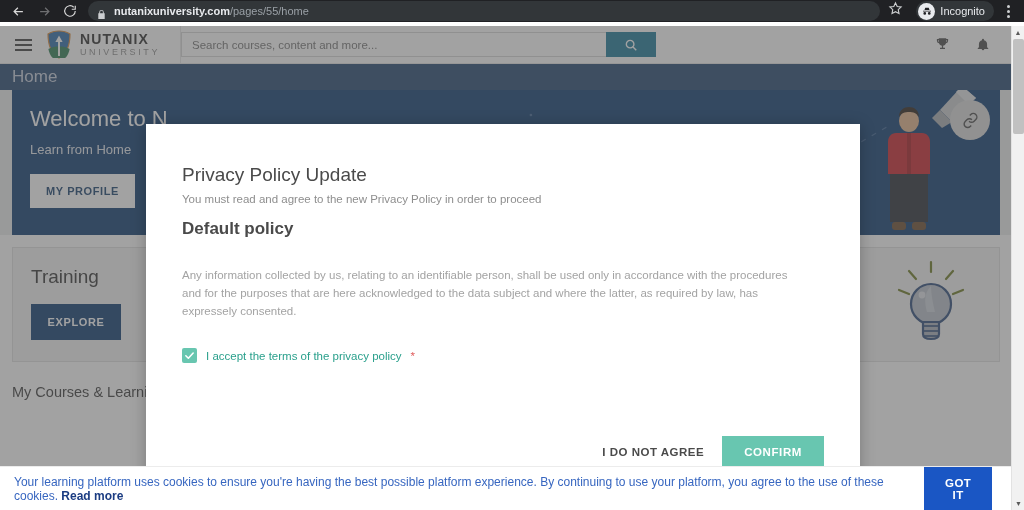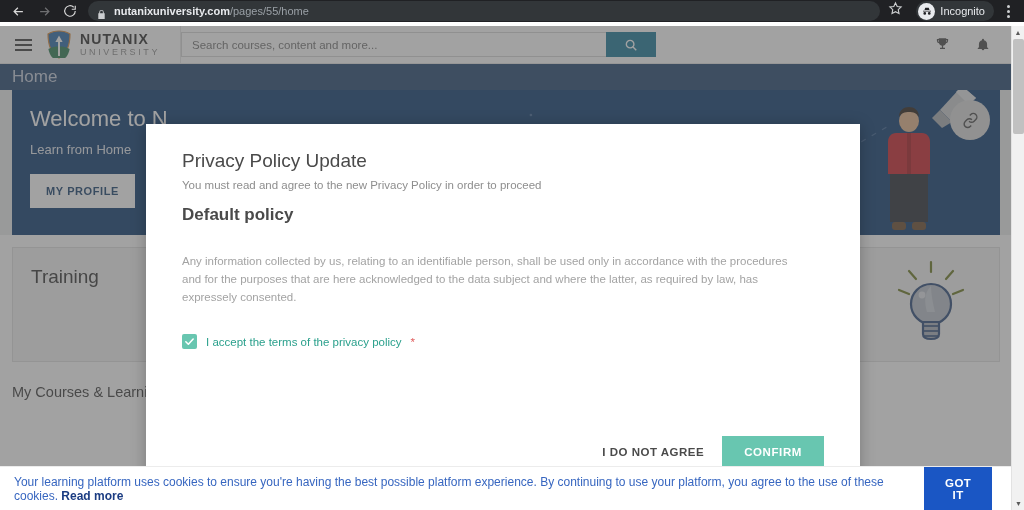--- a/index.html
+++ b/index.html
@@ -123,21 +123,21 @@
 
   
   .dim {
     position: absolute; top: 26px; left: 0; width: 1024px; height: 484px;
     background: rgba(85,85,85,.55); z-index: 20;
   }
 
   
   .modal {
     position: absolute; left: 146px; top: 124px; width: 714px; height: 368px;
-    background: #fff; z-index: 30; padding: 26px 36px 0;
+    background: #fff; z-index: 30; padding: 40px 36px 0;
     box-shadow: 0 2px 14px rgba(0,0,0,.25);
   }
   .modal-title { font-size: 19px; color: #4a4a4a; font-weight: 400; }
   .modal-subtitle { font-size: 11.5px; color: #8e8e8e; margin-top: 7px; }
   .modal-heading { font-size: 17px; color: #4a4a4a; font-weight: 700; margin-top: 14px; }
   .modal-body { font-size: 11.5px; color: #a3a3a3; line-height: 1.55; margin-top: 28px; max-width: 614px; }
   .accept-row { display: flex; align-items: center; gap: 9px; margin-top: 28px; }
   .checkbox {
     width: 15px; height: 15px; background: #68c6b0; border-radius: 2px;
     display: flex; align-items: center; justify-content: center; cursor: pointer; flex: none;
@@ -327,20 +327,21 @@
       <div class="link-fab">
         <svg width="17" height="17" viewBox="0 0 24 24" fill="none" stroke="#4a4a4a" stroke-width="2">
           <path d="M10 13a5 5 0 0 0 7.1 0l2.4-2.4a5 5 0 0 0-7.1-7.1L11 4.9"></path>
           <path d="M14 11a5 5 0 0 0-7.1 0l-2.4 2.4a5 5 0 0 0 7.1 7.1l1.4-1.4"></path>
         </svg>
       </div>
     </div>
 
     <div class="training">
       <div class="training-title">Training</div>
+      <button class="training-btn">EXPLORE</button>
       <svg class="bulb" viewBox="0 0 80 96">
         <g stroke="#6d7a23" stroke-width="2.2" stroke-linecap="round">
           <path d="M40 6v10"></path>
             <path d="M18 15l7 8"></path>
             <path d="M62 15l-7 8"></path>
           <path d="M8 34l10 4"></path>
             <path d="M72 34l-10 4"></path>
         </g>
         <circle cx="40" cy="48" r="20" fill="#b9bfc9" stroke="#2b4a7a" stroke-width="2.2"></circle>
         <path d="M40 30c-8 8-6 18-4 26h8c-2-8-4-18-4-26z" fill="#cdd3db"></path>

